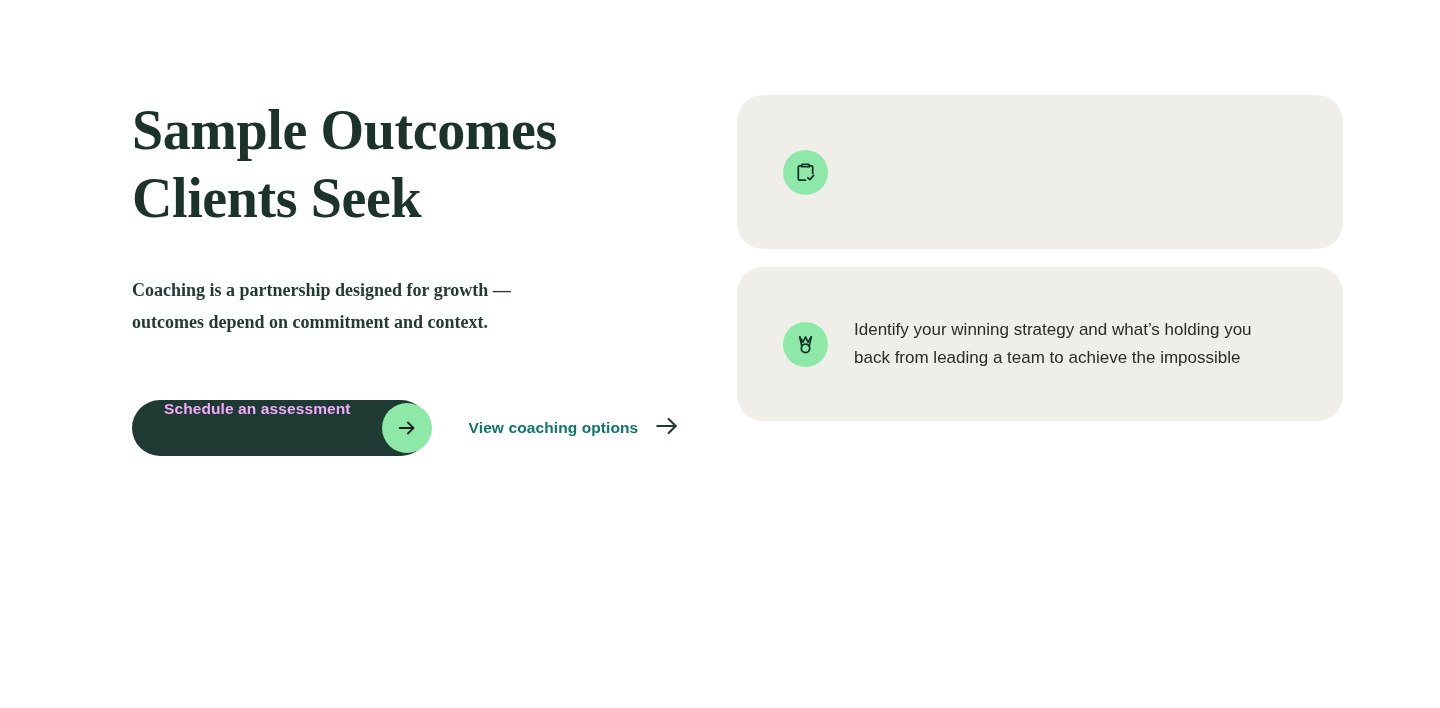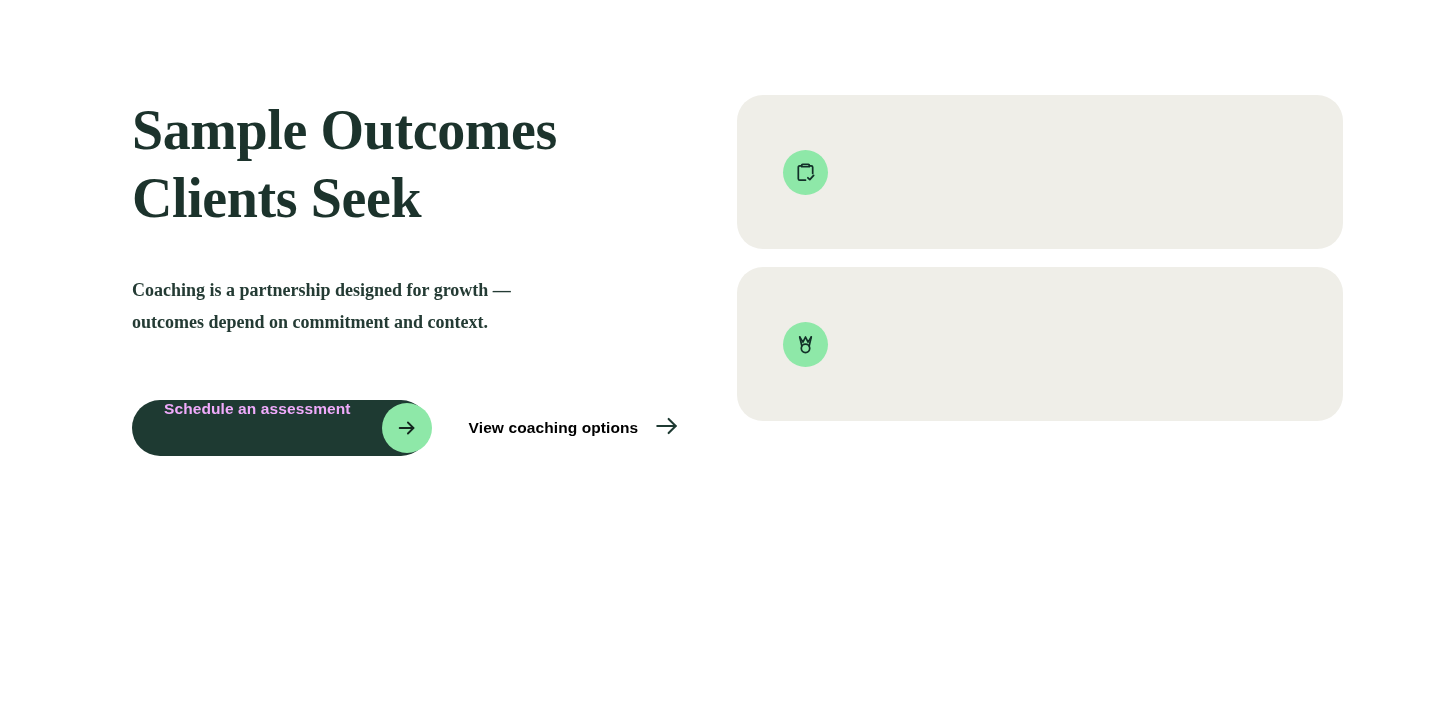--- a/index.html
+++ b/index.html
@@ -85,21 +85,21 @@
     justify-content: center;
   }
 
   .btn-secondary {
     display: flex;
     align-items: center;
     gap: 16px;
     margin-left: 36px;
     background: transparent;
     border: none;
-    color: #000000;
+    color: #0f766e;
     font-family: "Liberation Sans", sans-serif;
     font-weight: 700;
     font-size: 15.5px;
     letter-spacing: 0.1px;
     cursor: pointer;
     padding: 8px 4px;
   }
 
   
   .right-col {
@@ -195,16 +195,17 @@
 
     <div class="card">
       <span class="card-icon">
         <svg width="23" height="23" viewBox="0 0 24 24" fill="none" stroke="#123028" stroke-width="1.8" stroke-linecap="round" stroke-linejoin="round">
           <circle cx="12" cy="16" r="4.4"></circle>
           <polyline points="8.2 13.6 6 4.2"></polyline>
           <polyline points="15.8 13.6 18 4.2"></polyline>
           <polyline points="6 4.2 9.3 9.5 12 4.2 14.7 9.5 18 4.2"></polyline>
         </svg>
       </span>
+      <div class="card-text">Identify your winning strategy and what’s holding you back from leading a team to achieve the impossible</div>
     </div>
 
   </div>
 </div>
 
 </body></html>

